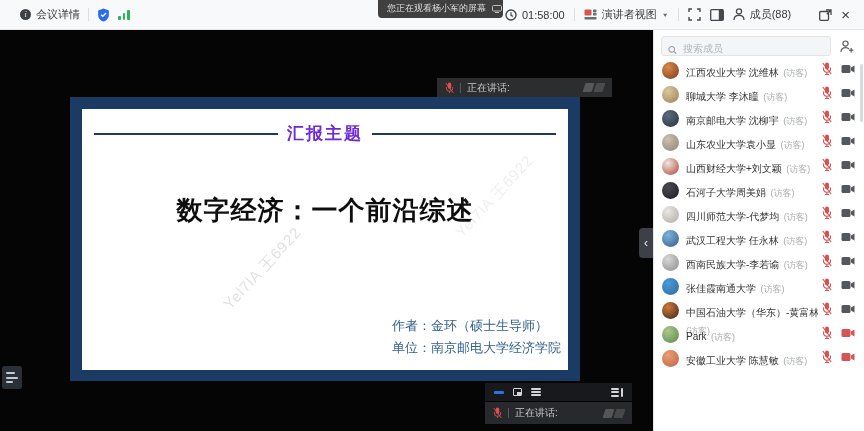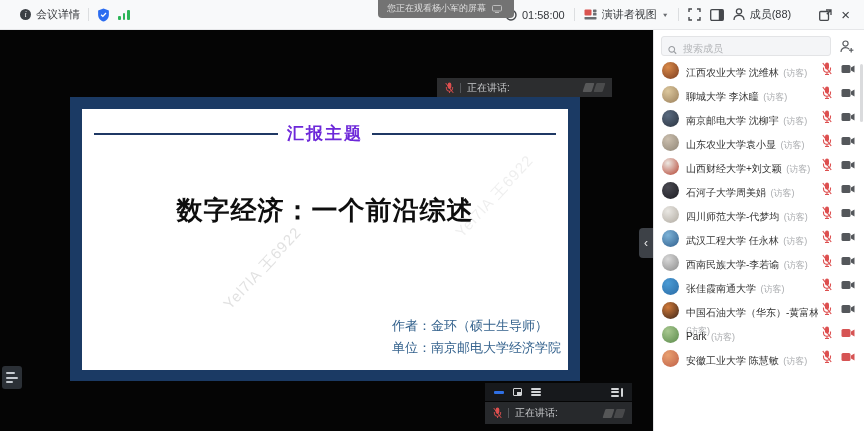--- a/index.html
+++ b/index.html
@@ -16,21 +16,21 @@
   .info-icon{width:11px;height:11px;border-radius:50%;background:#3c4045;color:#f8f9fa;
              font-size:8px;line-height:11px;text-align:center;font-family:"Liberation Serif",serif;font-style:italic;}
   .sig{display:flex;align-items:flex-end;gap:2px;height:11px;}
   .sig span{width:2.5px;background:#2cb558;border-radius:1px;display:block;}
   .sig .s1{height:4px}.sig .s2{height:7px}.sig .s3{height:10px}
   .caret{font-size:7px;color:#6a6d71;transform:scaleY(.8);}
   .close-x{font-size:15px;color:#3c3f43;line-height:15px;}
 
   
   .toast{position:absolute;top:0;left:50%;transform:translateX(-54px);z-index:20;
-         background:#737373;color:#dedede;font-size:9px;padding:2px 12px 3px 9px;
+         background:#404040;color:#dedede;font-size:9px;padding:2px 1px 3px 9px;
          border-radius:0 0 4px 4px;display:flex;align-items:center;gap:6px;white-space:nowrap;}
   .toast svg{display:block;}
 
   
   .share{position:absolute;top:30px;left:0;width:653px;height:401px;background:#050505;overflow:hidden;}
 
   .slide{position:absolute;left:70px;top:67px;width:510px;height:284px;background:#1b3a64;}
   .slide-inner{position:absolute;left:12px;top:12px;right:12px;bottom:11px;background:#ffffff;overflow:hidden;}
   .topic-row{position:absolute;left:12px;right:12px;top:13px;display:flex;align-items:center;gap:9px;}
   .topic-row .line{flex:1;height:2px;background:#1f3864;}

